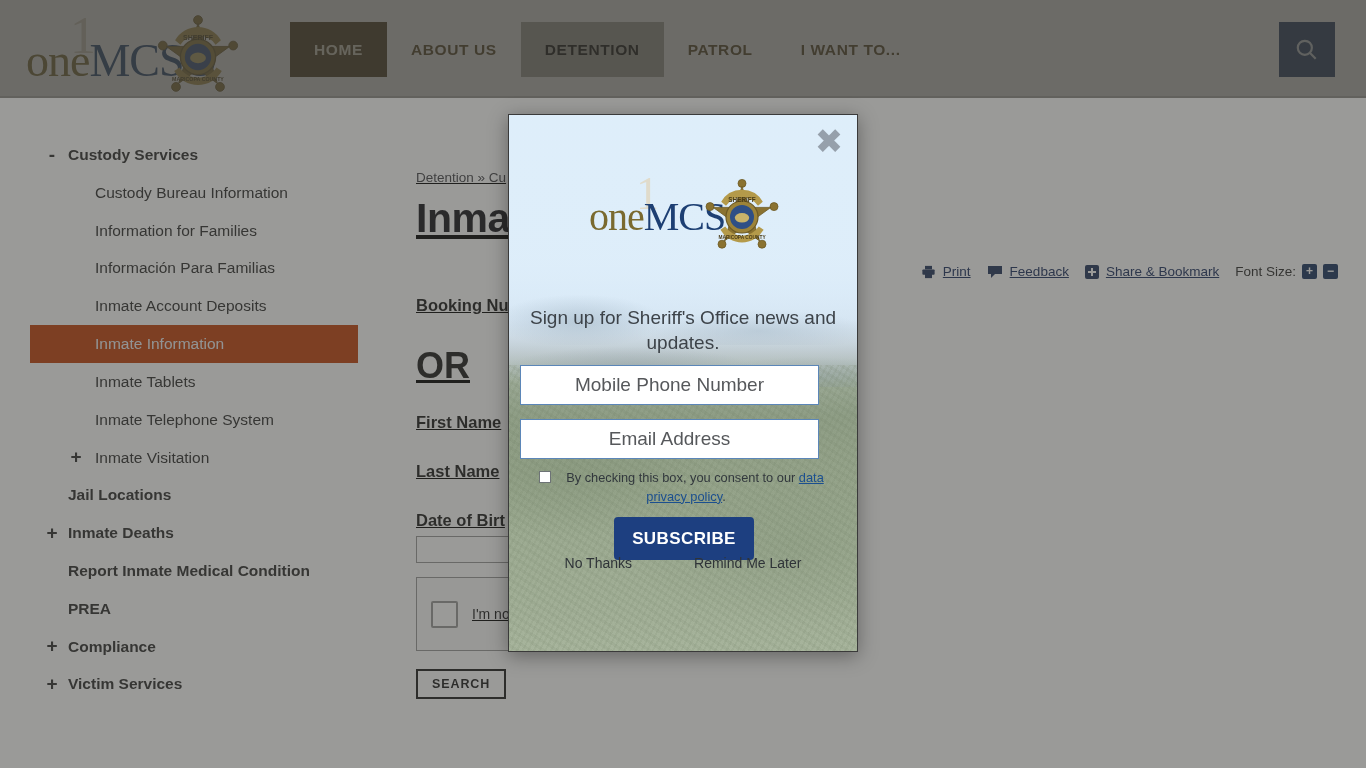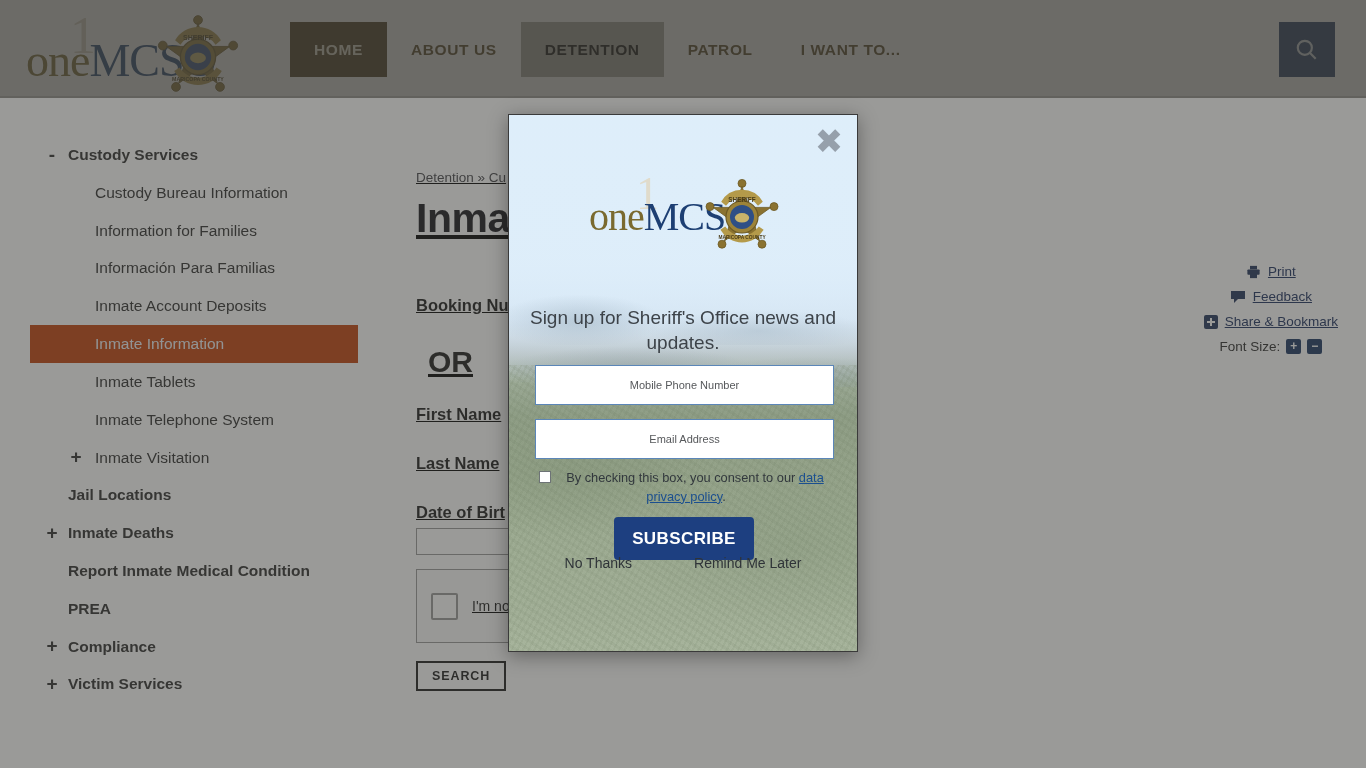--- a/index.html
+++ b/index.html
@@ -103,42 +103,42 @@
   .breadcrumb {
     font-size: 13.5px; color: #45454a; margin-bottom: 10px;
   }
   .page-title {
     font-size: 41px; font-weight: 700; color: #15151c;
     letter-spacing: -.5px; margin: 0 0 6px 0;
   }
 
   .util-bar {
     position: absolute; right: 28px; top: 166px;
-    display: flex; align-items: center; gap: 10px;
-    font-size: 13.5px; color: #20314f; flex-direction: column;
+    display: flex; align-items: center; gap: 16px;
+    font-size: 13.5px; color: #20314f;
   }
   .util {
     display: flex; align-items: center; gap: 7px; cursor: pointer;
   }
   .util .lbl { text-decoration: underline; color: #1d3160; }
   .fs-wrap { display: flex; align-items: center; gap: 6px; color: #2c2c2c; }
   .fs-btn {
     width: 15px; height: 15px; background: #1b3661; color: #fff;
     border-radius: 2px; font-size: 12px; line-height: 15px;
     text-align: center; cursor: pointer; font-weight: 700;
   }
 
   .form-area { margin-top: 54px; }
   .field-label {
     font-size: 16.5px; font-weight: 700; color: #1c1c1c;
     margin-bottom: 30px;
   }
   .or-text {
-    font-size: 30px; font-weight: 700; color: #1c1c1c;
-    margin: 22px 0 26px 12px;
+    font-size: 36px; font-weight: 700; color: #1c1c1c;
+    margin: 22px 0 26px 0;
   }
   .dob-input {
     width: 210px; height: 27px;
     border: 1px solid #9a9a9a; background: #fff;
     margin-top: 6px;
   }
   .recaptcha {
     margin-top: 14px;
     width: 302px; height: 74px;
     border: 1px solid #9a9a9a; background: #fafafa;
@@ -247,23 +247,23 @@
   .m-logo-text .one { color: #7a6a2f; }
   .m-logo-text .mcso { color: #1d3f73; }
   .m-badge { position: absolute; left: 192px; top: 6px; width: 82px; height: 80px; }
 
   .modal-head {
     position: absolute; left: 18px; right: 18px; top: 190px;
     text-align: center; font-size: 19px; color: #3d4349;
     line-height: 1.32;
   }
   .modal-field {
-    position: absolute; left: 26px; width: 299px; height: 40px;
+    position: absolute; left: 11px; width: 299px; height: 40px;
     border: 1px solid #5b86b8; background: #ffffff;
-    text-align: center; font-size: 11px; color: #56585b;
+    text-align: center; font-size: 19px; color: #56585b;
     line-height: 38px;
     cursor: text;
   }
   #fld-phone { top: 250px; }
   #fld-email { top: 304px; }
 
   .consent {
     position: absolute; left: 30px; right: 24px; top: 354px;
     font-size: 12.8px; color: #32383d; line-height: 1.45;
     text-align: center;

